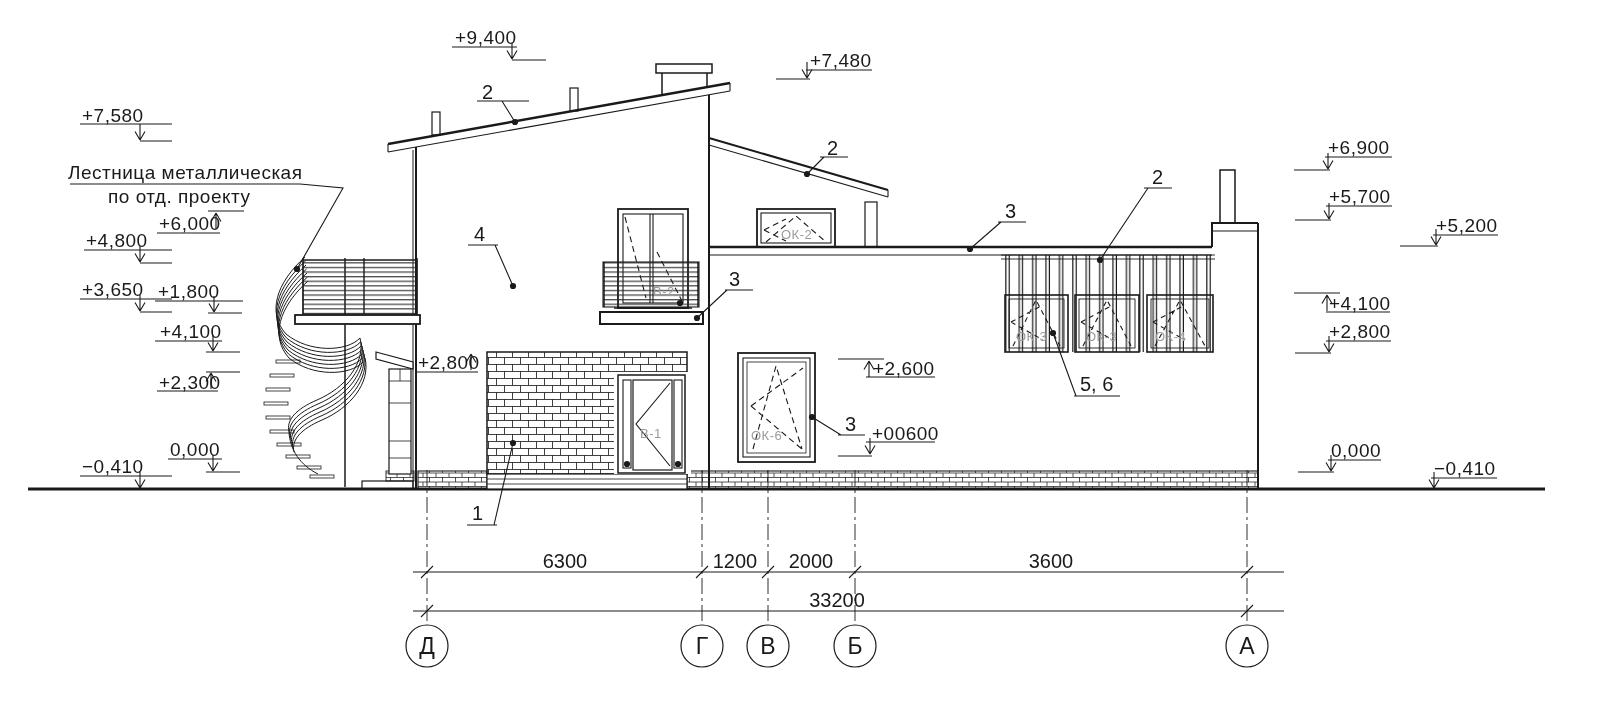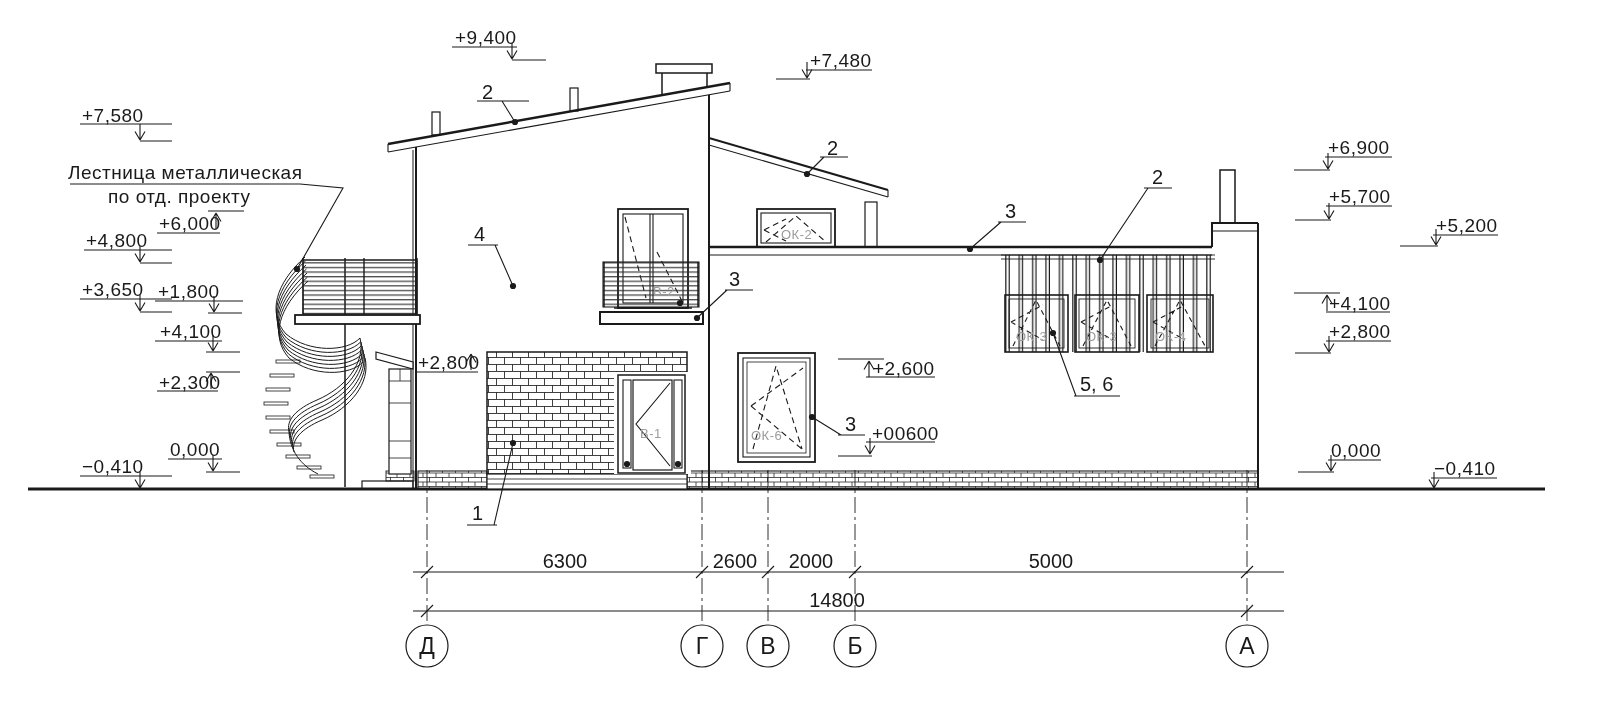--- a/index.html
+++ b/index.html
@@ -321,24 +321,24 @@
 
 <div class="lbl tag" style="left:653px;top:285px">В-2</div>
 <div class="lbl tag" style="left:781px;top:228px">ОК-2</div>
 <div class="lbl tag" style="left:640px;top:427px">В-1</div>
 <div class="lbl tag" style="left:751px;top:429px">ОК-6</div>
 <div class="lbl tag" style="left:1016px;top:330px">ОК-3</div>
 <div class="lbl tag" style="left:1086px;top:330px">ОК-3</div>
 <div class="lbl tag" style="left:1155px;top:330px">ОК-4</div>
 
 <div class="lbl dim" style="left:565px;top:551px">6300</div>
-<div class="lbl dim" style="left:735px;top:551px">2600</div>
+<div class="lbl dim" style="left:735px;top:551px">1200</div>
 <div class="lbl dim" style="left:811px;top:551px">2000</div>
-<div class="lbl dim" style="left:1051px;top:551px">5000</div>
-<div class="lbl dim" style="left:837px;top:590px">14800</div>
+<div class="lbl dim" style="left:1051px;top:551px">3600</div>
+<div class="lbl dim" style="left:837px;top:590px">33200</div>
 
 <div class="lbl axis" style="left:427px;top:635px">Д</div>
 <div class="lbl axis" style="left:702px;top:635px">Г</div>
 <div class="lbl axis" style="left:768px;top:635px">В</div>
 <div class="lbl axis" style="left:855px;top:635px">Б</div>
 <div class="lbl axis" style="left:1247px;top:635px">А</div>
 
 </div>
 
 </body></html>

